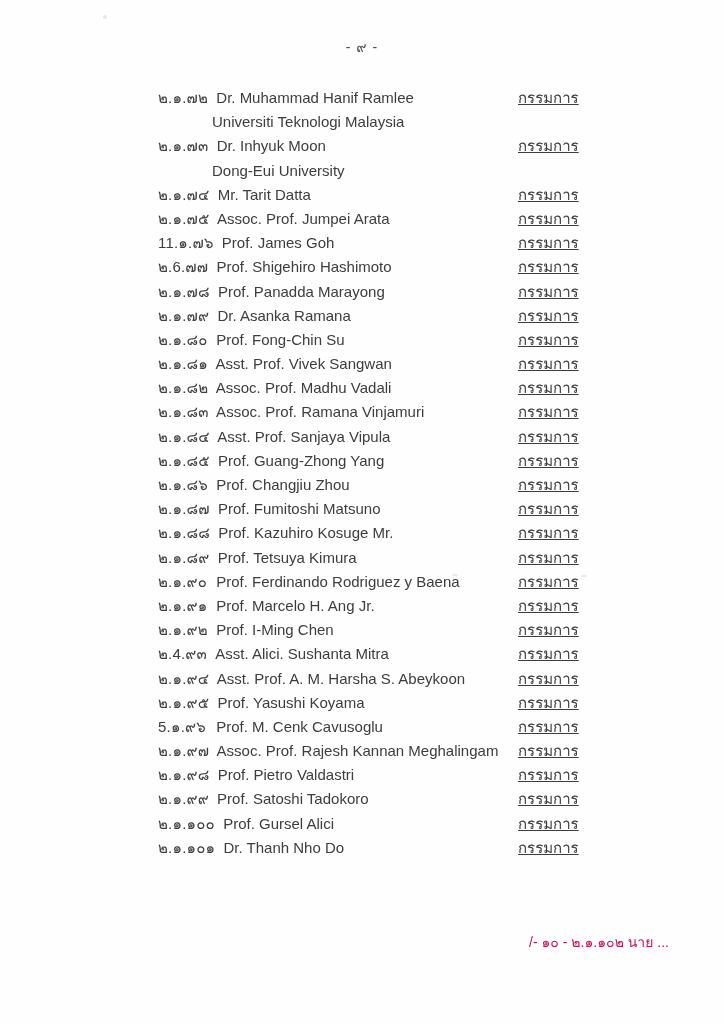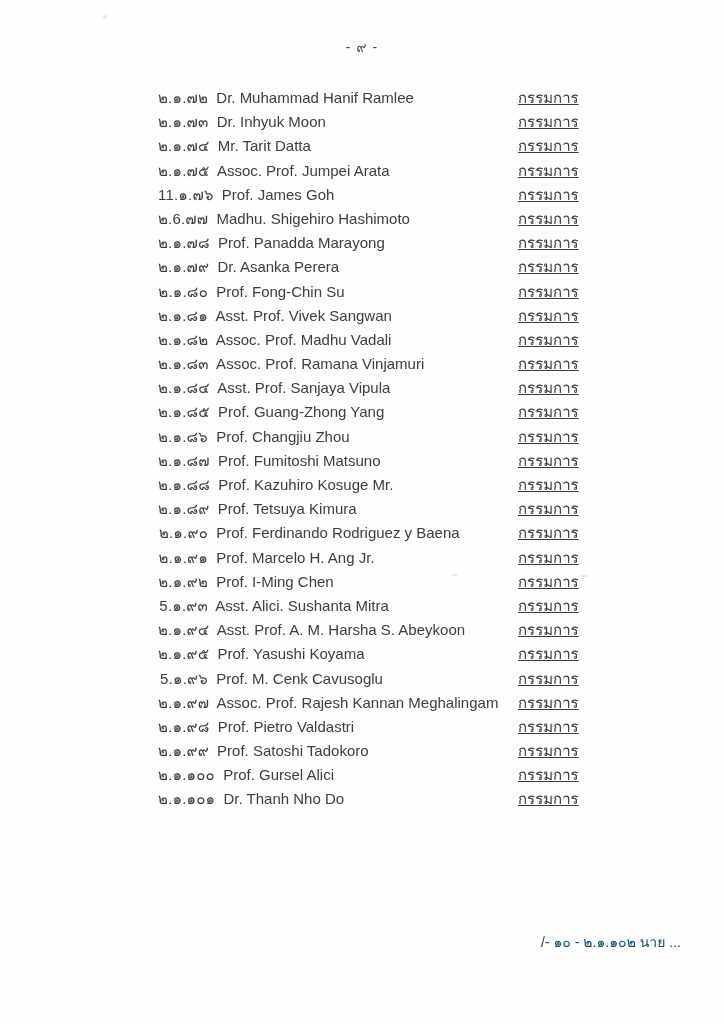--- a/index.html
+++ b/index.html
@@ -40,39 +40,37 @@
     position: relative;
     line-height: 24.2px;
     height: 24.2px;
     white-space: nowrap;
   }
   .row .num {
     display: inline-block;
     min-width: 50px;
     margin-right: 4px;
     letter-spacing: 0.2px;
-    text-align: right;
   }
   .row .role {
     position: absolute;
     left: 360px;
     top: 0;
     text-decoration: underline;
   }
   .row.sub {
     padding-left: 54px;
   }
   .footer-note {
     position: absolute;
     top: 932px;
     left: 529px;
     font-size: 14px;
-    color: #0c4a6e;
+    color: #be185d;
     line-height: 20px;
-    margin-left: 12px;
   }
   .speck {
     position: absolute;
     border-radius: 50%;
     background: #c9c9c9;
     opacity: 0.45;
   }
   .speck.s1 { left: 103px; top: 15px; width: 4px; height: 4px; }
   .speck.s2 { left: 452px; top: 574px; width: 6px; height: 2px; }
   .speck.s3 { left: 581px; top: 575px; width: 6px; height: 2px; }
@@ -83,55 +81,61 @@
 <div class="page">
 
   <div class="page-number">- ๙ -</div>
 
   <div class="list">
     <div class="row">
       <span class="num">๒.๑.๗๒</span><span class="name"> Dr. Muhammad Hanif Ramlee</span>
       <span class="role">กรรมการ</span>
     </div>
 
+    <div class="row sub">
+      <span class="affil">Universiti Teknologi Malaysia</span>
+    </div>
 
     <div class="row">
       <span class="num">๒.๑.๗๓</span><span class="name"> Dr. Inhyuk Moon</span>
       <span class="role">กรรมการ</span>
     </div>
 
+    <div class="row sub">
+      <span class="affil">Dong-Eui University</span>
+    </div>
 
     <div class="row">
       <span class="num">๒.๑.๗๔</span><span class="name"> Mr. Tarit Datta</span>
       <span class="role">กรรมการ</span>
     </div>
 
 
     <div class="row">
       <span class="num">๒.๑.๗๕</span><span class="name"> Assoc. Prof. Jumpei Arata</span>
       <span class="role">กรรมการ</span>
     </div>
 
     <div class="row">
       <span class="num">11.๑.๗๖</span><span class="name"> Prof. James Goh</span>
       <span class="role">กรรมการ</span>
     </div>
 
     <div class="row">
-      <span class="num">๒.6.๗๗</span><span class="name"> Madhu. Shigehiro Hashimoto</span>
+      <span class="num">๒.6.๗๗</span><span class="name"> Prof. Shigehiro Hashimoto</span>
       <span class="role">กรรมการ</span>
     </div>
 
     <div class="row">
       <span class="num">๒.๑.๗๘</span><span class="name"> Prof. Panadda Marayong</span>
       <span class="role">กรรมการ</span>
     </div>
 
     <div class="row">
-      <span class="num">๒.๑.๗๙</span><span class="name"> Dr. Asanka Perera</span>
+      <span class="num">๒.๑.๗๙</span><span class="name"> Dr. Asanka Ramana</span>
       <span class="role">กรรมการ</span>
     </div>
 
     <div class="row">
       <span class="num">๒.๑.๘๐</span><span class="name"> Prof. Fong-Chin Su</span>
       <span class="role">กรรมการ</span>
     </div>
 
     <div class="row">
       <span class="num">๒.๑.๘๑</span><span class="name"> Asst. Prof. Vivek Sangwan</span>
@@ -187,21 +191,21 @@
       <span class="num">๒.๑.๙๑</span><span class="name"> Prof. Marcelo H. Ang Jr.</span>
       <span class="role">กรรมการ</span>
     </div>
 
     <div class="row">
       <span class="num">๒.๑.๙๒</span><span class="name"> Prof. I-Ming Chen</span>
       <span class="role">กรรมการ</span>
     </div>
 
     <div class="row">
-      <span class="num">5.๑.๙๓</span><span class="name"> Asst. Alici. Sushanta Mitra</span>
+      <span class="num">๒.4.๙๓</span><span class="name"> Asst. Alici. Sushanta Mitra</span>
       <span class="role">กรรมการ</span>
     </div>
 
     <div class="row">
       <span class="num">๒.๑.๙๔</span><span class="name"> Asst. Prof. A. M. Harsha S. Abeykoon</span>
       <span class="role">กรรมการ</span>
     </div>
 
     <div class="row">
       <span class="num">๒.๑.๙๕</span><span class="name"> Prof. Yasushi Koyama</span>

